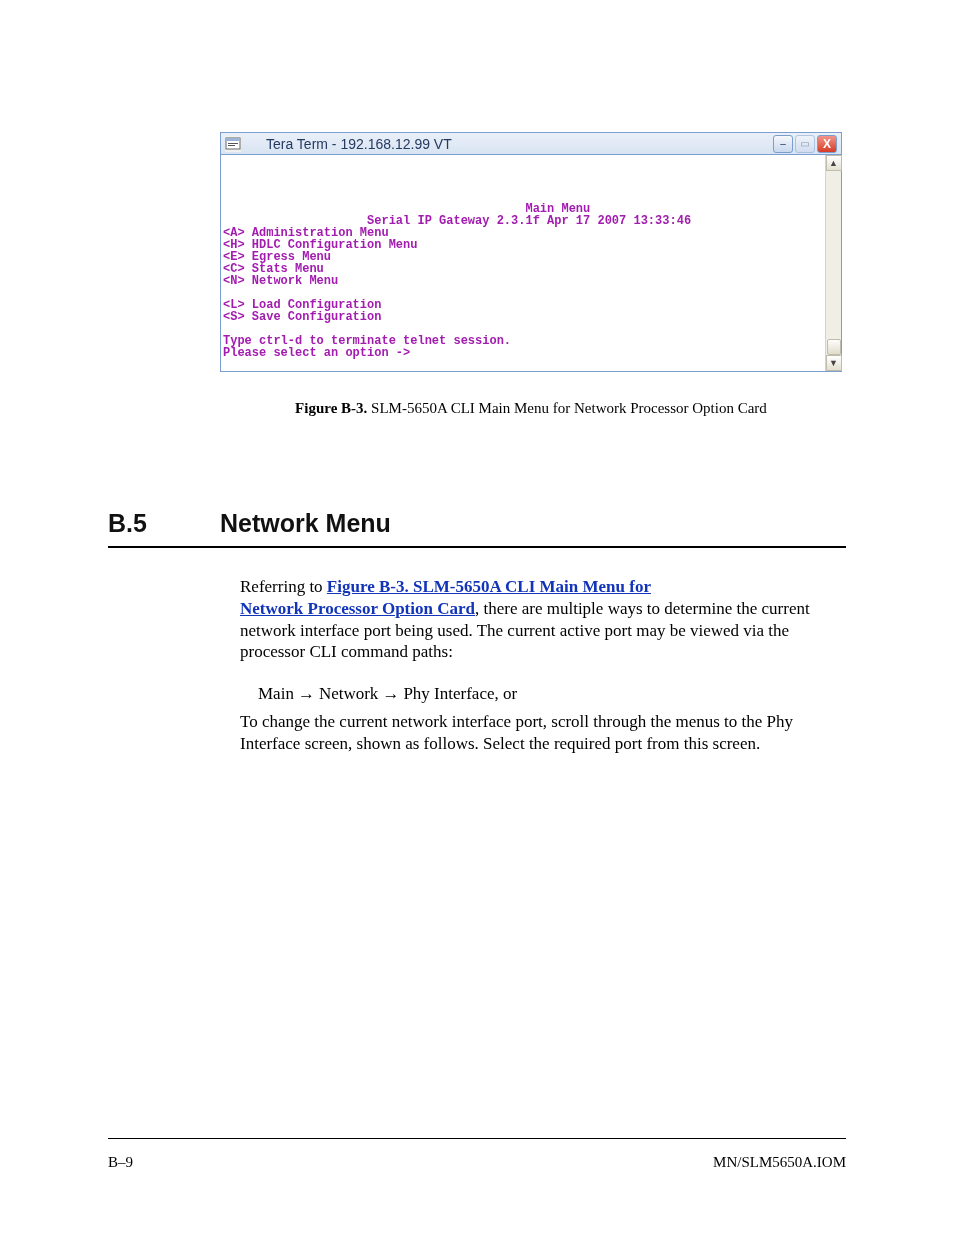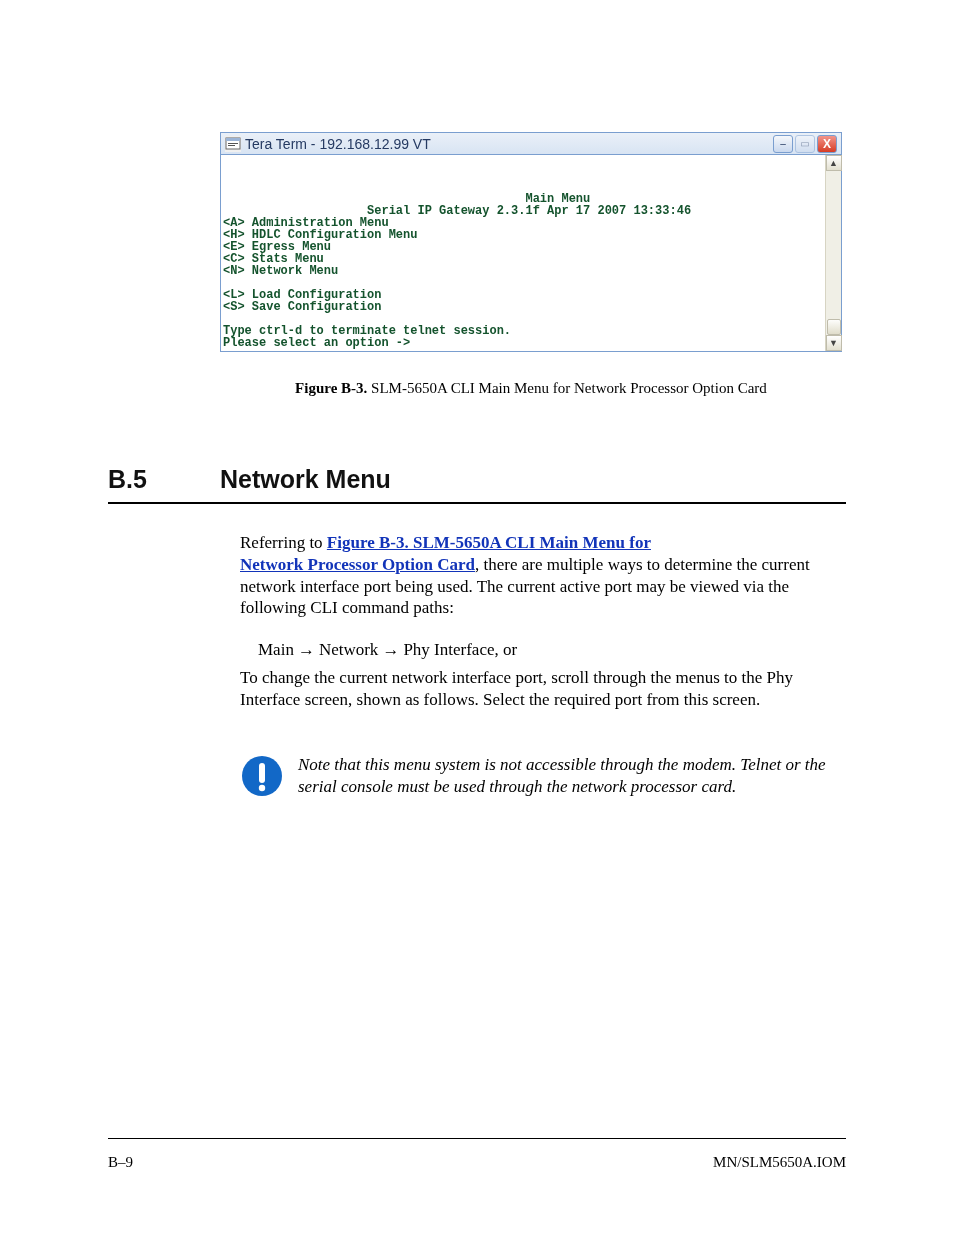--- a/index.html
+++ b/index.html
@@ -24,20 +24,21 @@
     font-family: Tahoma, sans-serif;
     font-size: 12px;
   }
   .titlebar {
     display: flex;
     align-items: center;
     background: linear-gradient(to bottom, #eaf0f8, #d8e4f3);
     border-bottom: 1px solid #7a9ecf;
     padding: 2px 4px;
     height: 22px;
+    gap: 21px;
   }
   .app-icon {
     width: 16px; height: 16px;
     margin-right: 4px;
     display: inline-block;
     background: #f0f0f0;
     position: relative;
   }
   .app-icon svg { width: 16px; height: 16px; display: block; }
   .title-text { flex: 1; color: #253a62; font-weight: normal; font-size: 14px; }
@@ -70,27 +71,27 @@
   .menubar span { cursor: default; }
   .menubar span u { text-decoration: underline; }
 
   .client {
     background: #fff;
     position: relative;
     display: flex;
   }
   .term {
     flex: 1;
-    padding: 2px 2px;
+    padding: 12px 2px;
     font-family: "Courier New", monospace;
     font-size: 12px;
     line-height: 12px;
     white-space: pre;
     font-weight: bold;
-    color: #14532d;
+    color: #a21caf;
   }
   .scrollbar {
     width: 16px;
     background: #f0efe6;
     border-left: 1px solid #d7d4c3;
     display: flex;
     flex-direction: column;
     align-items: center;
   }
   .sb-btn {
@@ -116,21 +117,21 @@
     margin-left: 112px;
     width: 622px;
     font-size: 15px;
   }
   .figcap .lbl { font-weight: bold; }
 
   
   .sec-heading {
     display: flex;
     align-items: baseline;
-    margin-top: 68px;
+    margin-top: 92px;
     font-size: 25px;
     font-family: Arial, Helvetica, sans-serif;
     font-weight: bold;
     color: #111;
   }
   .sec-num { width: 112px; }
   .rule { height: 2px; background: #000; margin: 8px 0 28px 0; }
 
   
   .body {
@@ -226,38 +227,28 @@
   </div>
 
   <div class="sec-heading">
     <span class="sec-num">B.5</span>
     <span>Network Menu</span>
   </div>
   <div class="rule"></div>
 
   <div class="body">
     <p>
-      <span>Referring to </span><span class="figref"><span>Figure B-3. SLM-5650A CLI Main Menu for</span><br><span>Network Processor Option Card</span></span><span>, there are multiple ways to determine the current network interface port being used. The current active port may be viewed via the following CLI command paths:</span>
+      <span>Referring to </span><span class="figref"><span>Figure B-3. SLM-5650A CLI Main Menu for</span><br><span>Network Processor Option Card</span></span><span>, there are multiple ways to determine the current network interface port being used. The current active port may be viewed via the processor CLI command paths:</span>
     </p>
     <div class="nav">
       <span>Main</span><span class="arrow">→</span><span>Network</span><span class="arrow">→</span><span>Phy Interface, or</span>
     </div>
     <p>To change the current network interface port, scroll through the menus to the Phy Interface screen, shown as follows. Select the required port from this screen.</p>
   </div>
 
-  <div class="note">
-    <div class="note-icon">
-      <svg viewBox="0 0 44 44">
-          <circle cx="22" cy="22" r="20" fill="#1268c7"></circle>
-          <rect x="19" y="9" width="6" height="20" rx="3" fill="#fff"></rect>
-          <circle cx="22" cy="34" r="3.2" fill="#fff"></circle>
-        </svg>
-    </div>
-    <div class="note-text">Note that this menu system is not accessible through the modem. Telnet or the serial console must be used through the network processor card.</div>
-  </div>
 
 </div>
 
 <div class="hairline"></div>
 <div class="footer">
   <span>B–9</span>
   <span>MN/SLM5650A.IOM</span>
 </div>
 
 </body></html>

